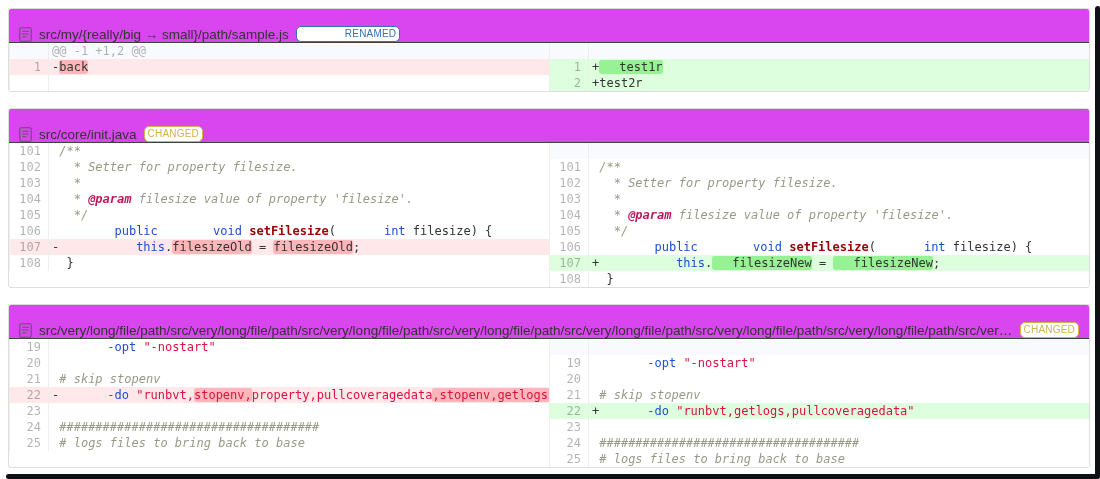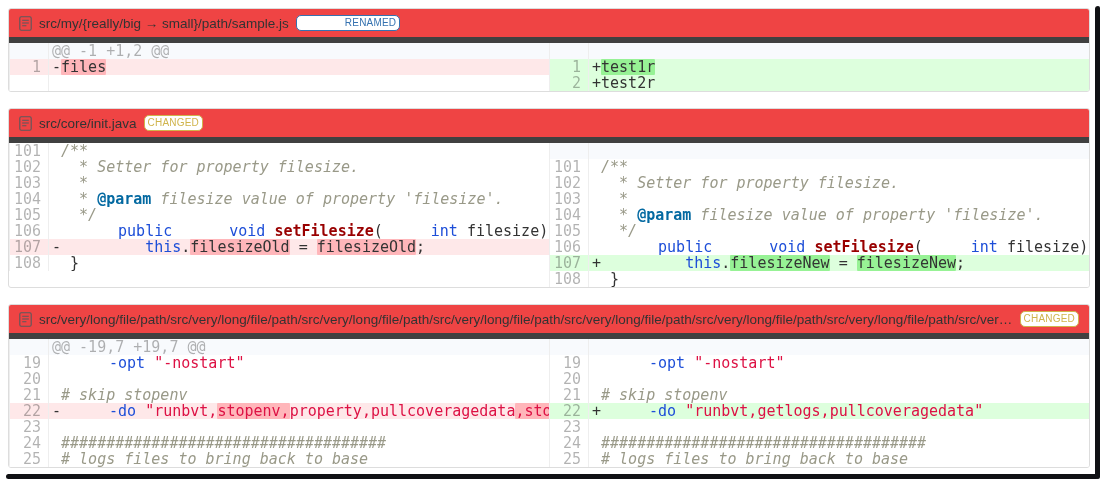--- a/index.html
+++ b/index.html
@@ -4,46 +4,46 @@
 <style>
   * { box-sizing: border-box; }
   html, body { margin: 0; padding: 0; background: #fff; width: 1100px; height: 479px; overflow: hidden; }
   body { padding: 8px 10px 8px 8px; font-family: "Liberation Sans", sans-serif; }
 
   
   .edge-right { position: fixed; top: 6px; right: 0; bottom: 0; width: 5px; background: #101114; border-radius: 3px 2px 2px 3px; z-index: 50; }
   .edge-bottom { position: fixed; left: 6px; right: 2px; bottom: 0; height: 5px; background: #101114; border-radius: 3px 0 2px 3px; z-index: 50; }
 
   .panel { border: 1px solid #ddd; border-radius: 3px; margin-bottom: 16px; background: #fff; overflow: hidden; }
-  .file-header { display: flex; align-items: center; height: 34px; padding: 0 10px; background: #ef4444; border-bottom: 6px solid #404040; }
+  .file-header { display: flex; align-items: flex-end; height: 34px; padding: 0 10px; background: #d946ef; border-bottom: 1px solid #404040; }
   .file-icon { display: inline-flex; margin-right: 7px; flex: none; }
   .file-name { font-size: 13.5px; color: #333; white-space: nowrap; overflow: hidden; text-overflow: ellipsis; flex: 0 1 auto; min-width: 0; }
   .badge { flex: none; margin-left: 7px; font-size: 10px; line-height: 12px; padding: 1px 3px; border: 1px solid; border-radius: 5px; background: #fff; letter-spacing: 0.2px; }
   .badge-renamed { color: #3572b0; border-color: #3572b0; padding-left: 48px; }
   .badge-changed { color: #d0b44c; border-color: #d0b44c; }
 
-  .diff { display: flex; width: 100%; font-family: "DejaVu Sans Mono", "Liberation Mono", monospace; font-size: 15px; }
+  .diff { display: flex; width: 100%; font-family: "DejaVu Sans Mono", "Liberation Mono", monospace; font-size: 12px; }
   .pane { width: 50%; overflow: hidden; }
 
   .line { display: flex; height: 16px; line-height: 16px; background: #fff; }
   .gutter { flex: 0 0 40px; text-align: right; padding-right: 7px; color: rgba(0,0,0,0.3);
             border-left: 1px solid #eee; border-right: 1px solid #eee; white-space: pre; overflow: hidden; }
   .code { flex: 1 1 auto; min-width: 0; overflow: hidden; white-space: pre; padding-left: 3px; color: #333; }
 
   .type-info { background: #f8fafd; }
   .type-info .code { color: rgba(0,0,0,0.30); }
   .type-del { background: #fee8e9; }
   .type-ins { background: #ddffdd; }
   .type-empty { background: #fff; }
 
   .type-del .hl { background: #ffb6ba; border-radius: 0.2em; }
-  .type-ins .hl { background: #97f295; border-radius: 0.2em; }
+  .type-ins .hl { background: #97f295; border-radius: 0.2em; padding-left: 20px; }
 
   .tok-cmt { color: #999988; font-style: italic; }
-  .tok-doctag { color: #0369a1; font-weight: bold; }
+  .tok-doctag { color: #be185d; font-weight: bold; font-style: italic; }
   .tok-kw { color: #1d4ed8; font-weight: normal; margin-left: 48px; }
   .tok-title { color: #900; font-weight: bold; }
   .tok-str { color: #d14; }
 </style>
 </head>
 <body>
 
 <div id="root">
   <section class="panel">
     <header class="file-header">
@@ -59,21 +59,21 @@
       <span class="badge badge-renamed">RENAMED</span>
     </header>
     <div class="diff">
       <div class="pane pane-left">
           <div class="line type-info">
             <div class="gutter"></div>
             <div class="code">@@ -1 +1,2 @@</div>
           </div>
           <div class="line type-del">
             <div class="gutter">1</div>
-            <div class="code"><span class="prefix">-</span><span class=" hl">files</span></div>
+            <div class="code"><span class="prefix">-</span><span class=" hl">back</span></div>
           </div>
           <div class="line type-empty">
             <div class="gutter"></div>
             <div class="code"></div>
           </div>
         </div>
       <div class="pane pane-right">
           <div class="line type-info">
             <div class="gutter"></div>
             <div class="code"></div>
@@ -187,24 +187,20 @@
           <line x1="3.2" y1="4.3" x2="9.8" y2="4.3"></line>
           <line x1="3.2" y1="7" x2="9.8" y2="7"></line>
           <line x1="3.2" y1="9.7" x2="7.4" y2="9.7"></line>
         </svg>
       </span>
       <span class="file-name">src/very/long/file/path/src/very/long/file/path/src/very/long/file/path/src/very/long/file/path/src/very/long/file/path/src/very/long/file/path/src/very/long/file/path/src/very/long/file/path/</span>
       <span class="badge badge-changed">CHANGED</span>
     </header>
     <div class="diff">
       <div class="pane pane-left">
-          <div class="line type-info">
-            <div class="gutter"></div>
-            <div class="code">@@ -19,7 +19,7 @@</div>
-          </div>
           <div class="line type-ctx">
             <div class="gutter">19</div>
             <div class="code"><span class="prefix"> </span><span class="tok-kw">-opt</span><span> </span><span class="tok-str">"-nostart"</span></div>
           </div>
           <div class="line type-ctx">
             <div class="gutter">20</div>
             <div class="code"><span class="prefix"> </span></div>
           </div>
           <div class="line type-ctx">
             <div class="gutter">21</div>

